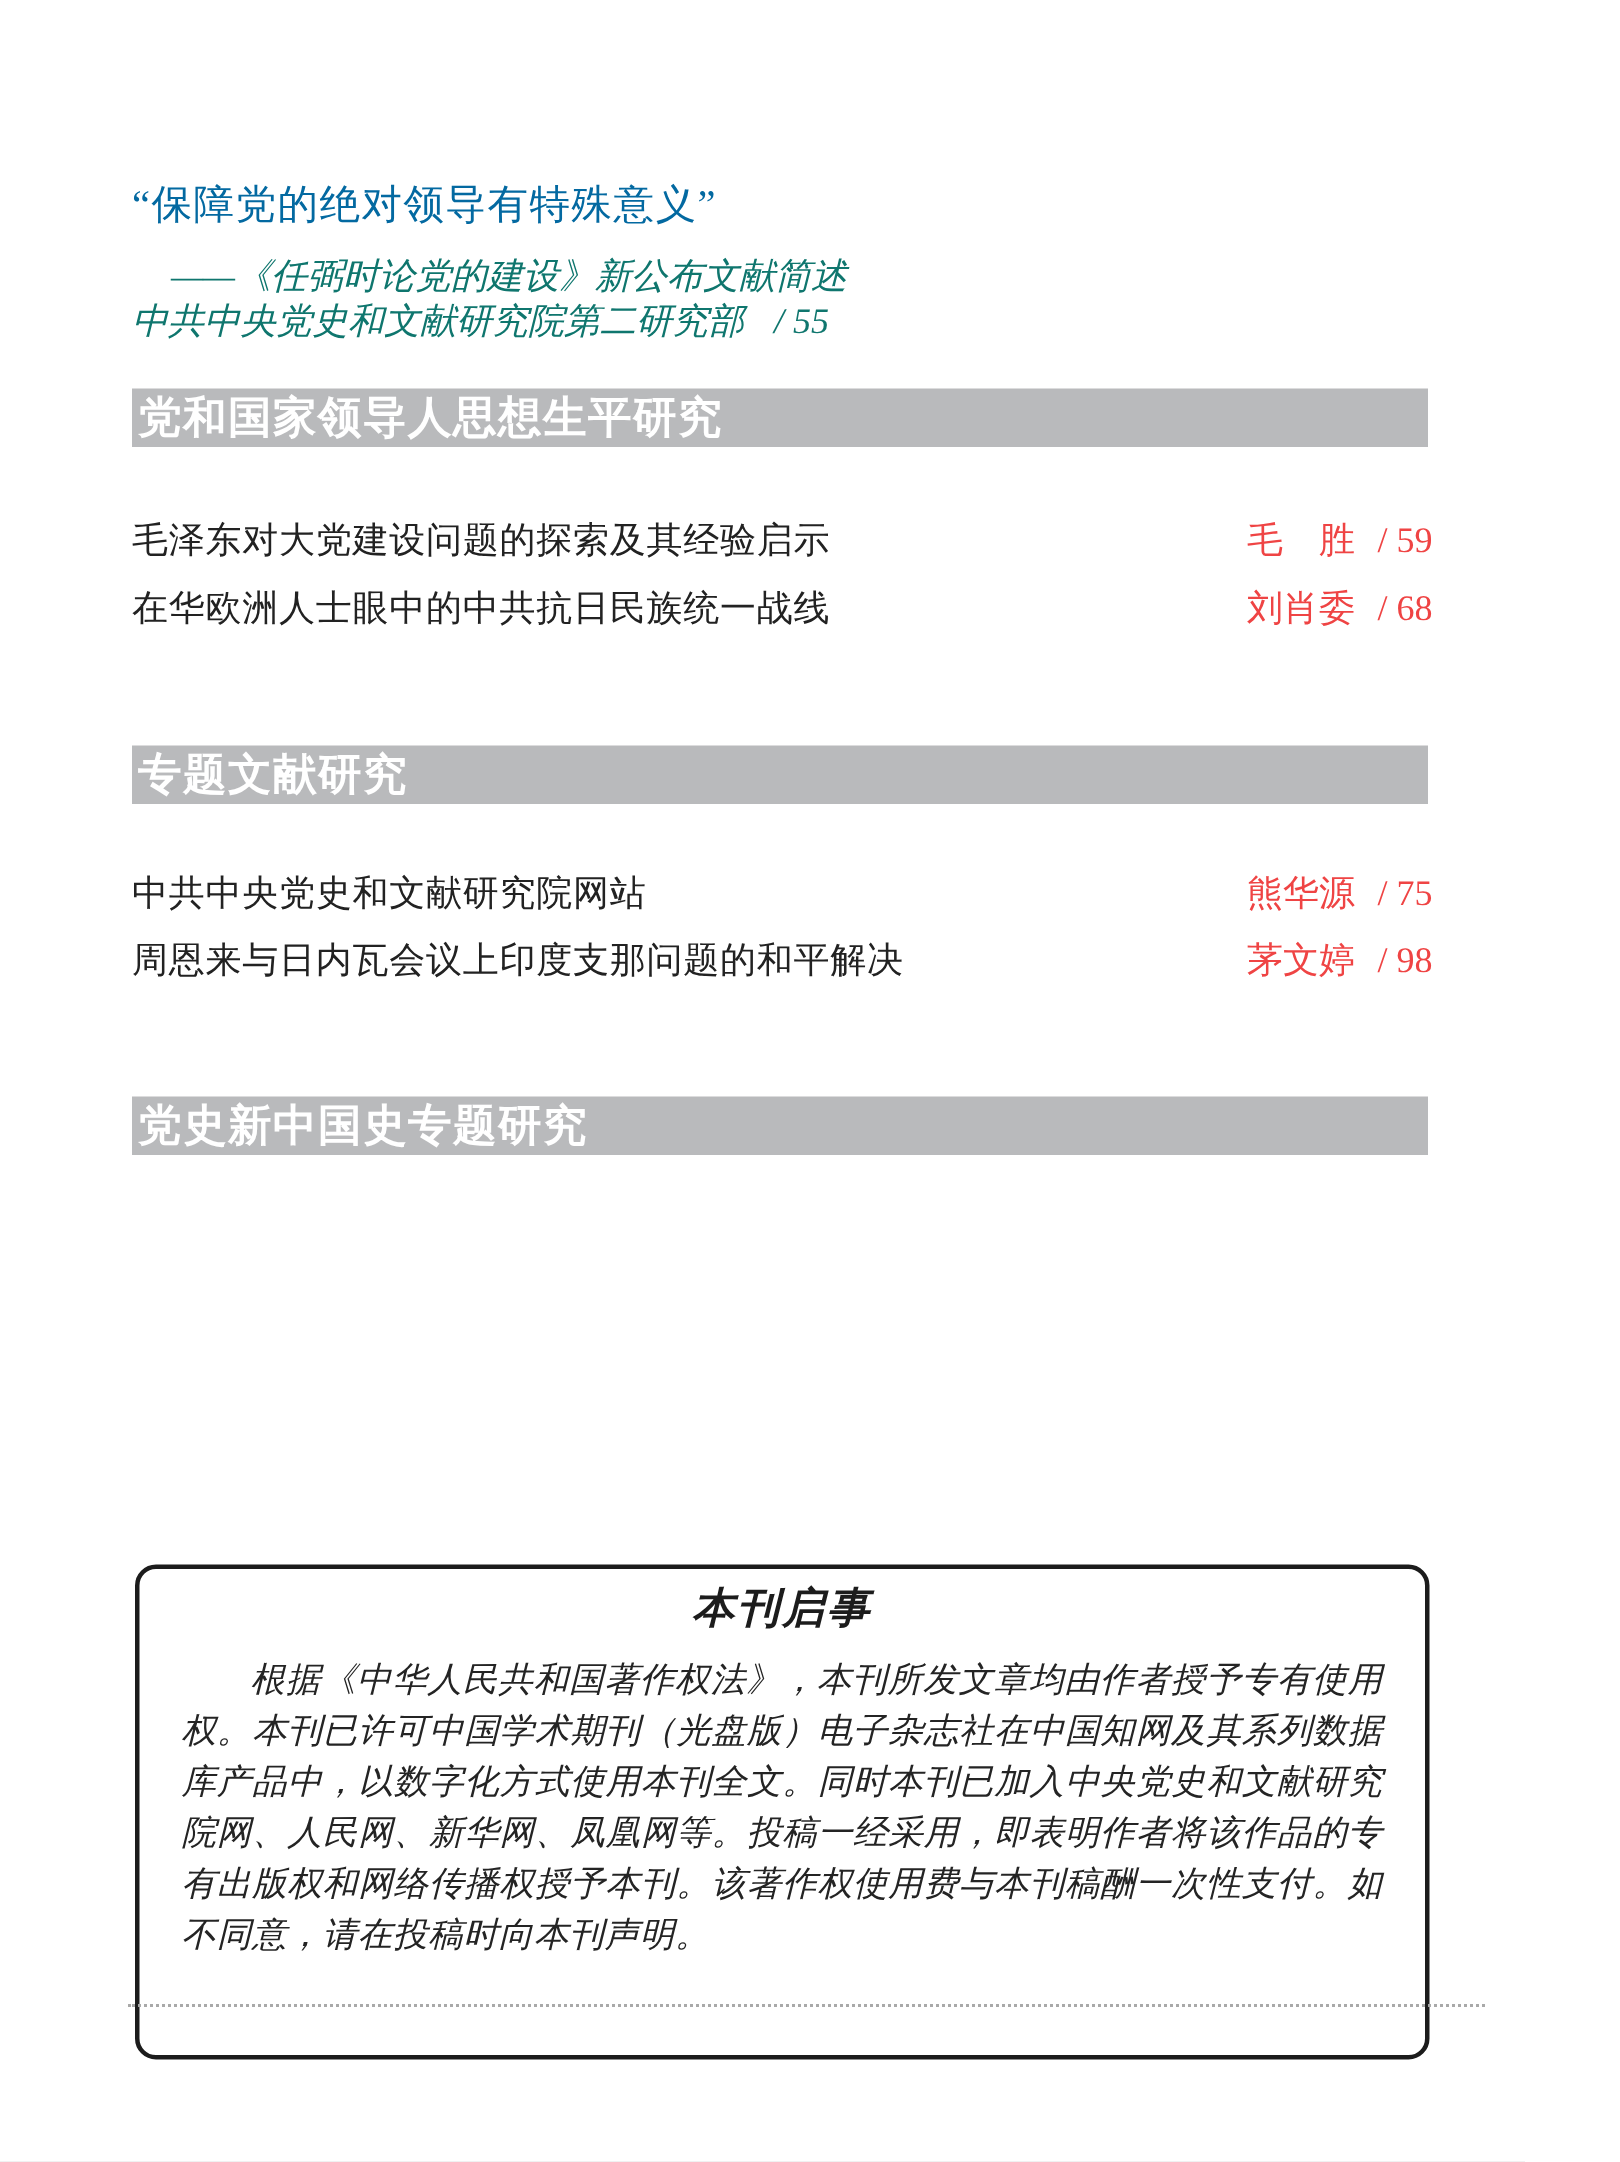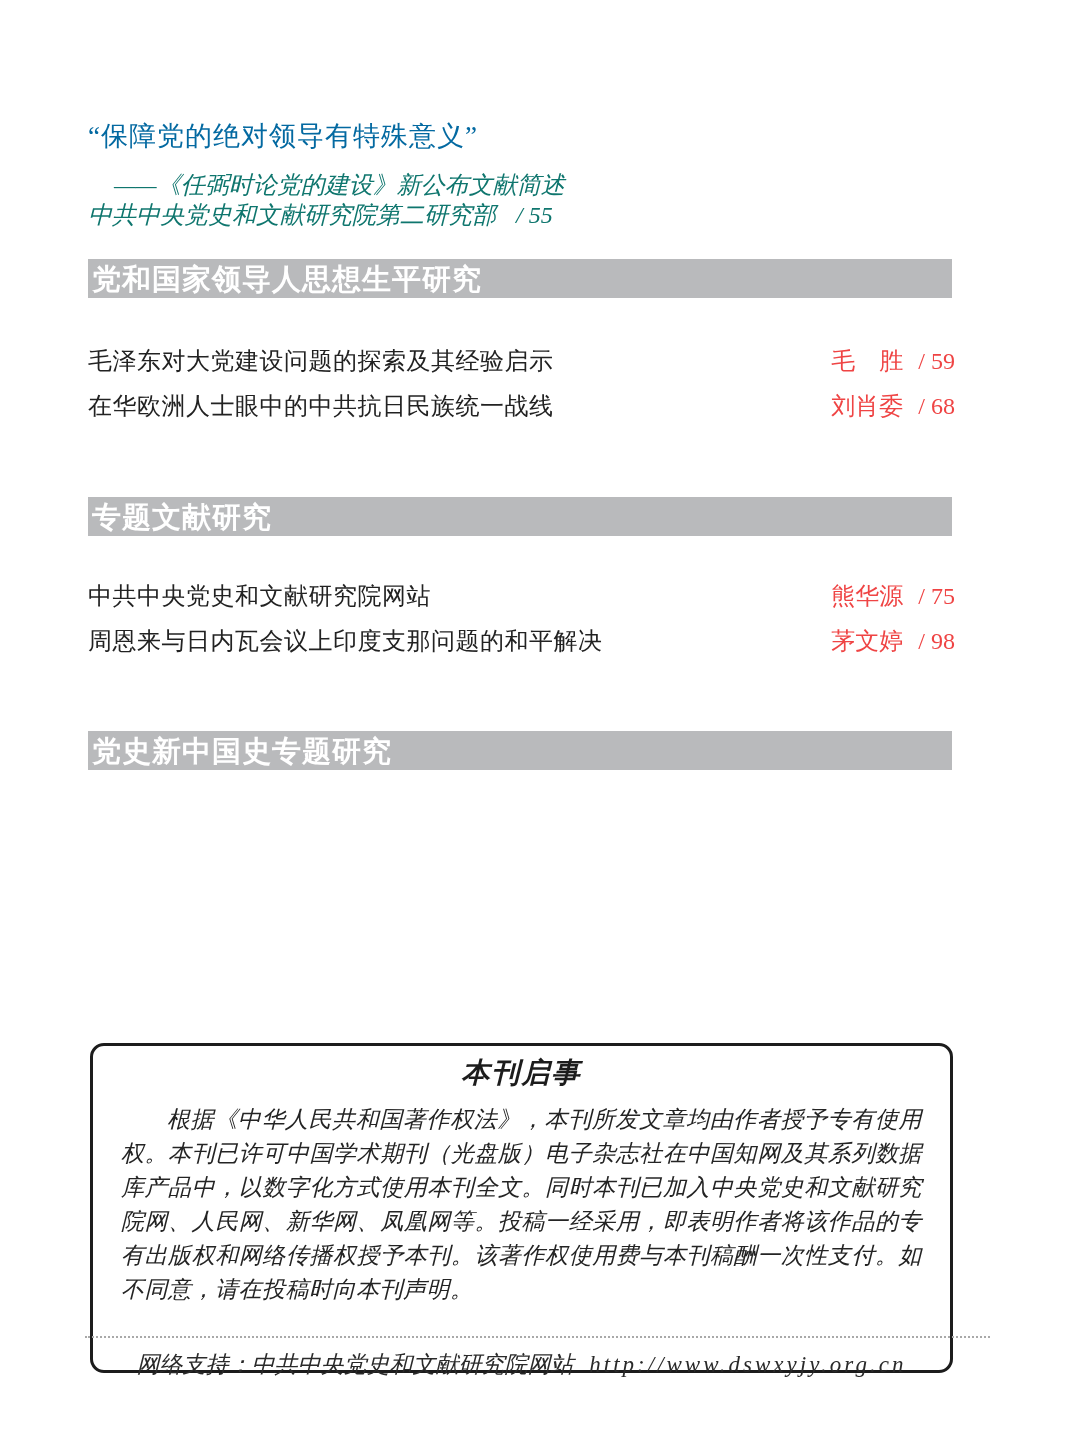--- a/index.html
+++ b/index.html
@@ -150,18 +150,14 @@
   <div class="section" style="top:731px;">
     <div class="sec-bar" style="background: rgb(185, 186, 188); color: rgb(255, 255, 255);">党史新中国史专题研究</div>
   </div>
 
   <div class="notice">
     <div class="notice-title">本刊启事</div>
     <div class="notice-body">根据《中华人民共和国著作权法》，本刊所发文章均由作者授予专有使用权。本刊已许可中国学术期刊（光盘版）电子杂志社在中国知网及其系列数据库产品中，以数字化方式使用本刊全文。同时本刊已加入中央党史和文献研究院网、人民网、新华网、凤凰网等。投稿一经采用，即表明作者将该作品的专有出版权和网络传播权授予本刊。该著作权使用费与本刊稿酬一次性支付。如不同意，请在投稿时向本刊声明。</div>
   </div>
 
   <div class="foot-rule"></div>
-  <div class="foot-line">
-    <span>网络支持：中共中央党史和文献研究院网站</span>
-    <span class="url">http://www.dswxyjy.org.cn</span>
-  </div>
 
 </div>
 
 </body></html>

